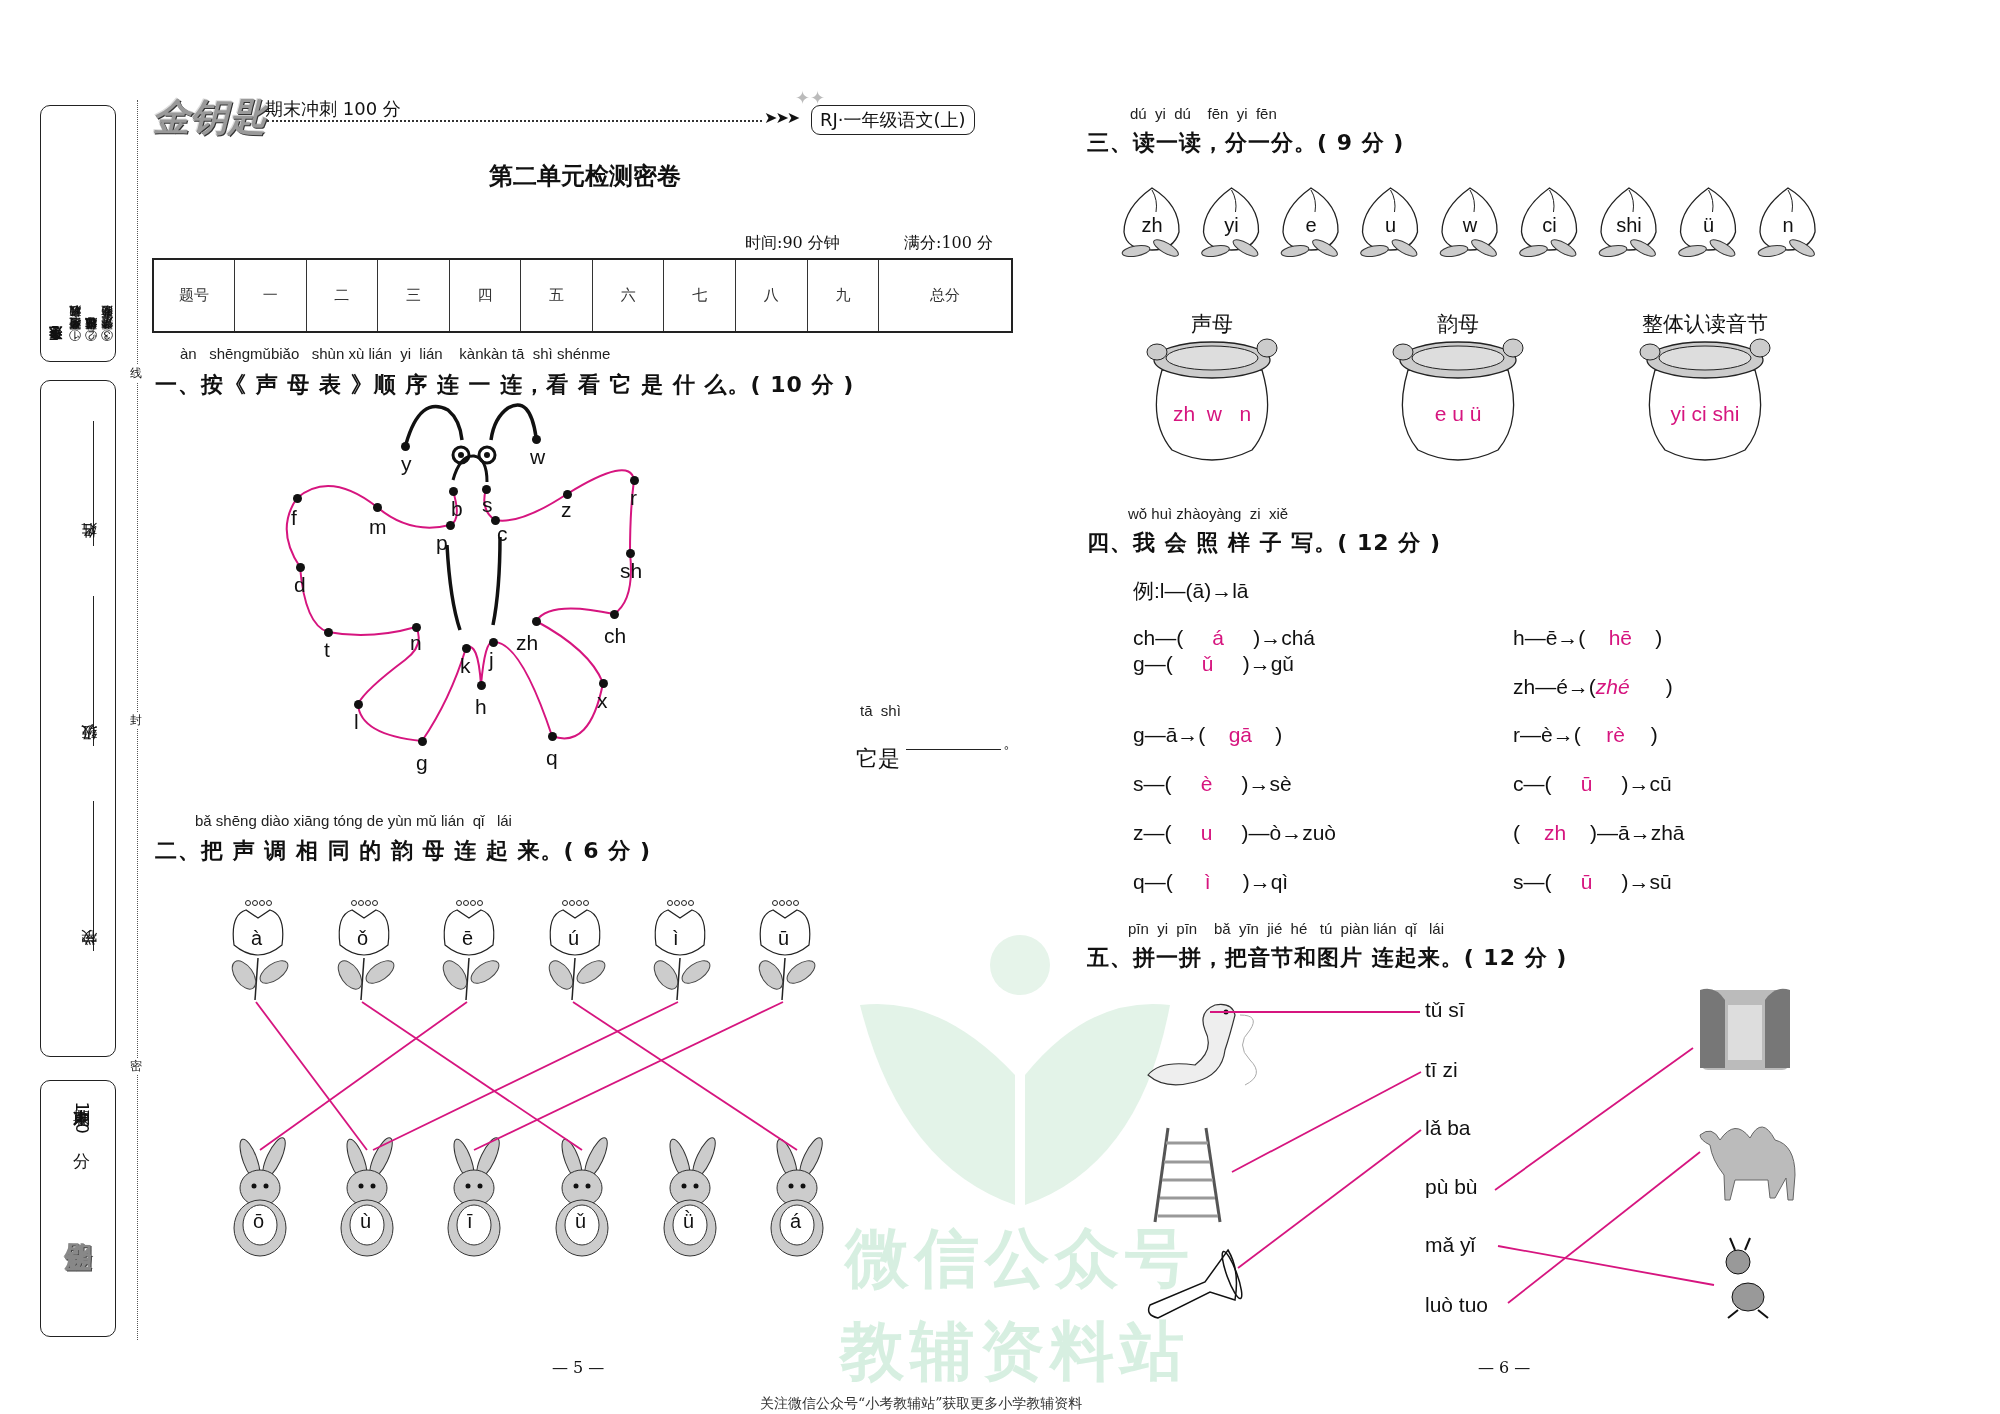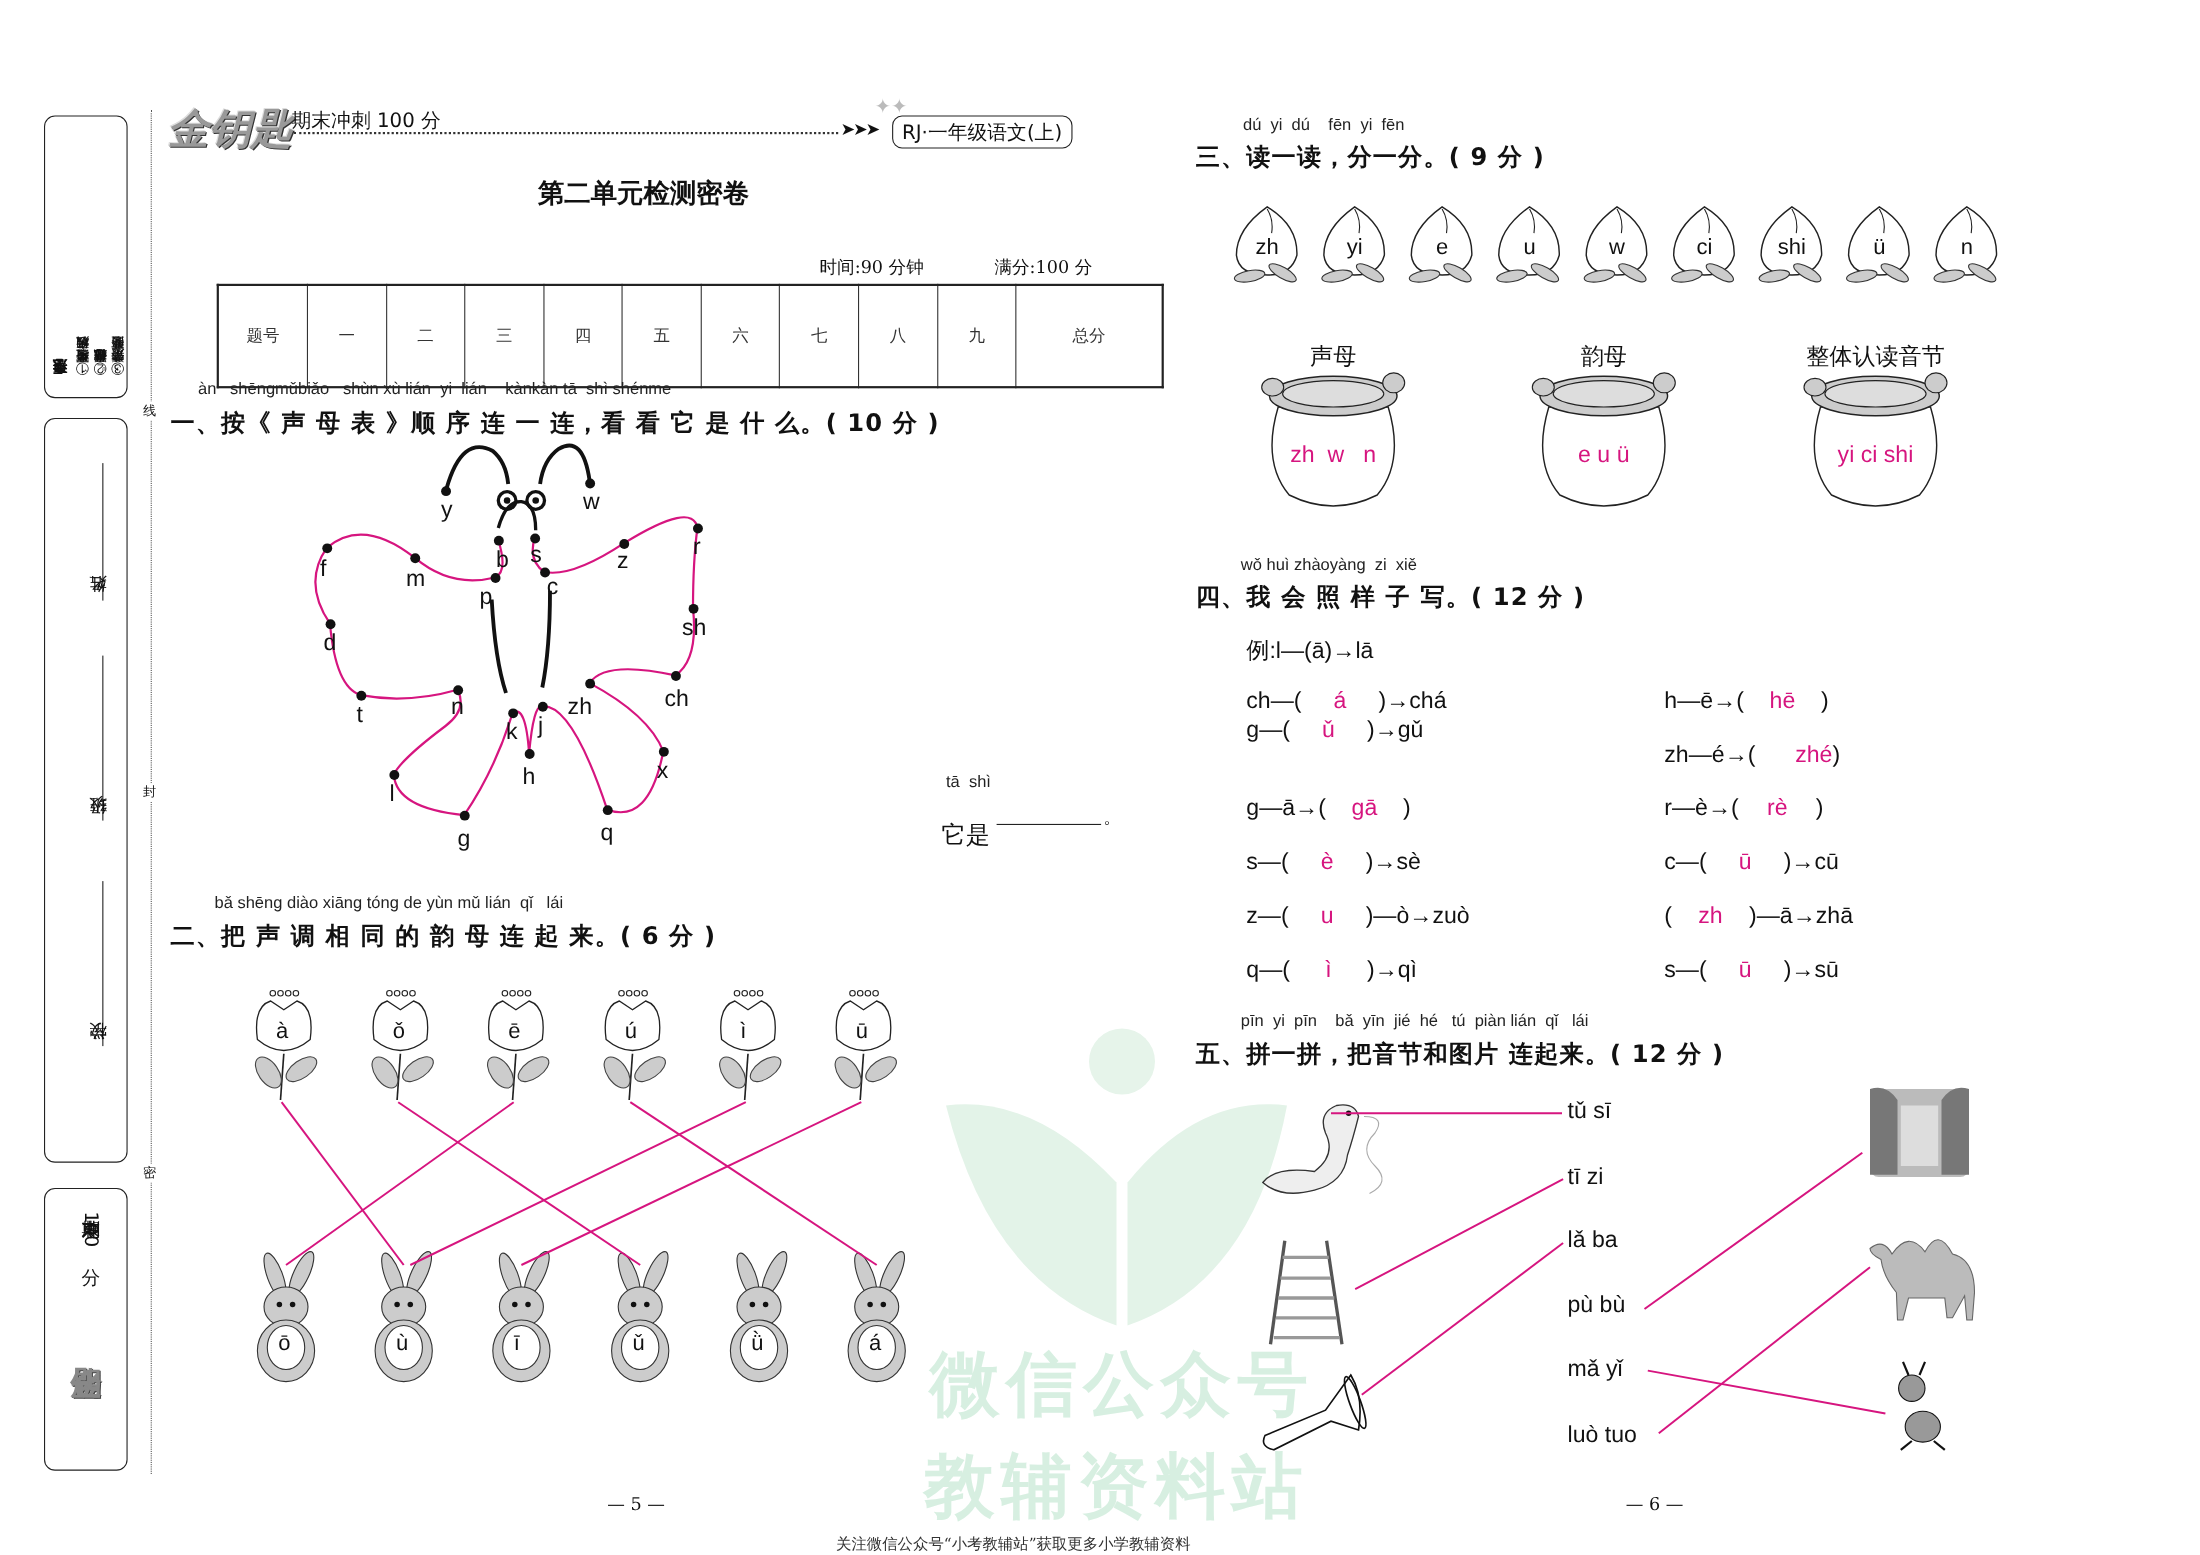--- a/index.html
+++ b/index.html
@@ -4,21 +4,21 @@
 <style>
   html,body{margin:0;padding:0;background:#fff;}
   body{width:2000px;height:1414px;position:relative;overflow:hidden;font-family:"DejaVu Sans","Liberation Sans",sans-serif;color:#111;}
   .abs{position:absolute;}
   .pinyin{position:absolute;font-size:15px;color:#222;white-space:pre;font-family:"Liberation Sans",sans-serif;letter-spacing:0px;}
   .heading{position:absolute;font-size:22px;font-weight:bold;color:#111;white-space:nowrap;letter-spacing:1px;}
   .sidebox{position:absolute;border:1.5px solid #222;border-radius:10px;background:#fff;}
   .vtext{position:absolute;writing-mode:vertical-rl;transform:rotate(180deg);font-size:14px;white-space:nowrap;}
   .fold{position:absolute;left:137px;top:100px;width:0;height:1240px;border-left:1.5px dotted #555;}
   .foldlabel{position:absolute;left:130px;font-size:12px;background:#fff;}
-  table.score{position:absolute;left:152px;top:258px;width:861px;height:95px;border-collapse:collapse;border:2px solid #222;margin-left:45px;}
+  table.score{position:absolute;left:152px;top:258px;width:861px;height:75px;border-collapse:collapse;border:2px solid #222;}
   table.score td{border:1px solid #333;text-align:center;font-size:15px;font-family:"DejaVu Serif",serif;color:#333;}
   .svg-layer{position:absolute;left:0;top:0;}
   .page-num{position:absolute;font-size:16px;font-family:"DejaVu Serif",serif;}
   .magenta{color:#d6157f;}
   .s4row{position:absolute;font-size:21px;font-family:"Liberation Sans",sans-serif;white-space:pre;}
   .wm{position:absolute;color:#d7efe1;font-weight:bold;font-size:64px;letter-spacing:6px;}
 </style>
 </head>
 <body>
 
@@ -402,21 +402,21 @@
 <div class="heading" style="left:1087px;top:528px;">四、我 会  照   样  子 写。( 12 分 )</div>
 <div class="s4row" style="left:1133px;top:577px;">例:l—(ā)→lā</div>
 <div id="s4rows">
     <div class="s4row" style="left: 1133px; top: 626px;"><span>ch—(</span><span class="magenta" style="display: inline-block; min-width: 70px; text-align: center;">á</span><span>)→chá</span></div>
     <div class="s4row" style="left: 1133px; top: 652px;"><span>g—(</span><span class="magenta" style="display: inline-block; min-width: 70px; text-align: center;">ǔ</span><span>)→gǔ</span></div>
     <div class="s4row" style="left: 1133px; top: 723.4px;"><span>g—ā→(</span><span class="magenta" style="display: inline-block; min-width: 70px; text-align: center;">gā</span><span>)</span></div>
     <div class="s4row" style="left: 1133px; top: 772.1px;"><span>s—(</span><span class="magenta" style="display: inline-block; min-width: 70px; text-align: center;">è</span><span>)→sè</span></div>
     <div class="s4row" style="left: 1133px; top: 820.8px;"><span>z—(</span><span class="magenta" style="display: inline-block; min-width: 70px; text-align: center;">u</span><span>)—ò→zuò</span></div>
     <div class="s4row" style="left: 1133px; top: 869.5px;"><span>q—(</span><span class="magenta" style="display: inline-block; min-width: 70px; text-align: center;">ì</span><span>)→qì</span></div>
     <div class="s4row" style="left: 1513px; top: 626px;"><span>h—ē→(</span><span class="magenta" style="display: inline-block; min-width: 70px; text-align: center;">hē</span><span>)</span></div>
-    <div class="s4row" style="left: 1513px; top: 674.7px;"><span>zh—é→(</span><span class="magenta" style="display: inline-block; min-width: 70px; text-align: right;">zhé</span><span>)</span></div>
+    <div class="s4row" style="left: 1513px; top: 674.7px;"><span>zh—é→(</span><span class="magenta" style="display: inline-block; min-width: 70px; text-align: left; font-style: italic;">zhé</span><span>)</span></div>
     <div class="s4row" style="left: 1513px; top: 723.4px;"><span>r—è→(</span><span class="magenta" style="display: inline-block; min-width: 70px; text-align: center;">rè</span><span>)</span></div>
     <div class="s4row" style="left: 1513px; top: 772.1px;"><span>c—(</span><span class="magenta" style="display: inline-block; min-width: 70px; text-align: center;">ū</span><span>)→cū</span></div>
     <div class="s4row" style="left: 1513px; top: 820.8px;"><span>(</span><span class="magenta" style="display: inline-block; min-width: 70px; text-align: center;">zh</span><span>)—ā→zhā</span></div>
     <div class="s4row" style="left: 1513px; top: 869.5px;"><span>s—(</span><span class="magenta" style="display: inline-block; min-width: 70px; text-align: center;">ū</span><span>)→sū</span></div>
   </div>
 
 <div class="pinyin" style="left:1128px;top:920px;">pīn  yi  pīn    bǎ  yīn  jié  hé   tú  piàn lián  qǐ   lái</div>
 <div class="heading" style="left:1087px;top:943px;">五、拼一拼，把音节和图片 连起来。( 12 分 )</div>
 <svg class="svg-layer" width="2000" height="1414">
 

